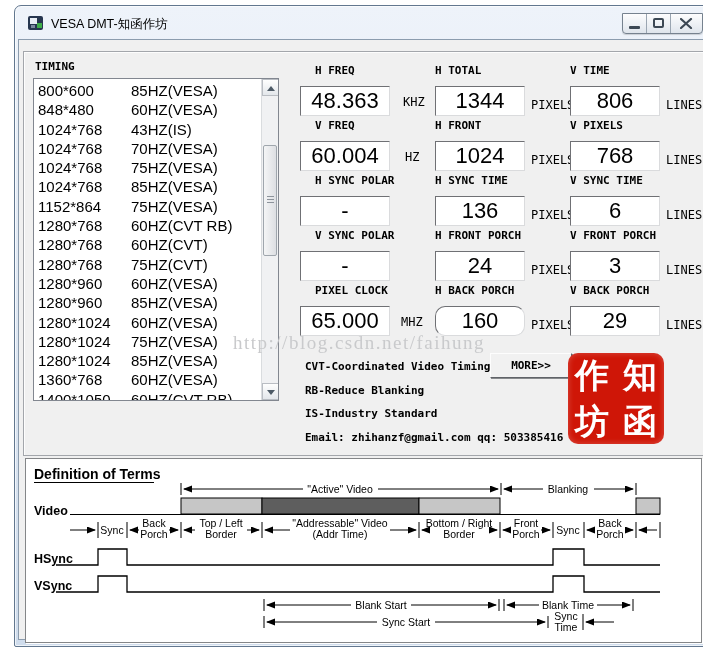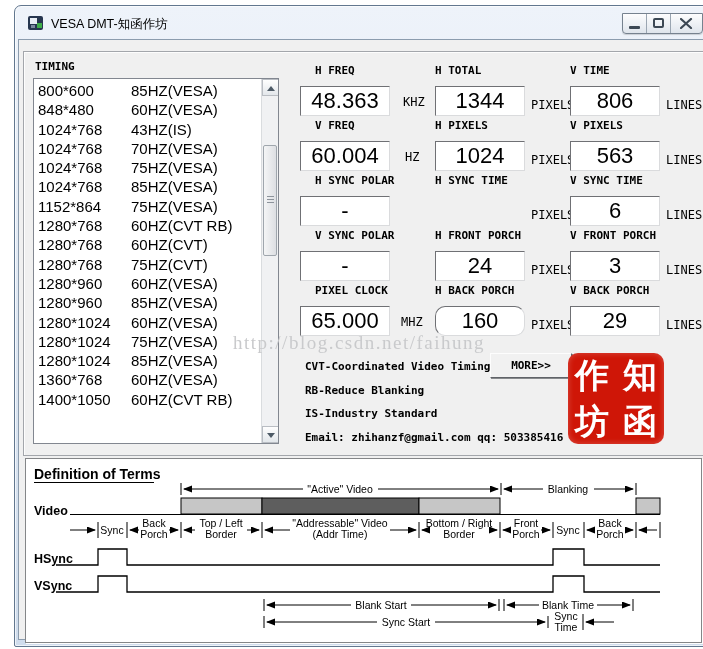--- a/index.html
+++ b/index.html
@@ -26,21 +26,21 @@
   .client{position:absolute;left:3px;top:33px;width:687px;height:601px;background:#f0f0f0;border:1px solid #8b9cae;box-sizing:border-box;}
 
   
   .rlabel{position:absolute;font-family:"DejaVu Sans Mono",monospace;font-weight:bold;font-size:11px;color:#000;white-space:pre;line-height:13px;}
   .runit{position:absolute;font-family:"DejaVu Sans Mono",monospace;font-weight:normal;font-size:12px;color:#000;white-space:pre;}
 
   .group-panel{position:absolute;left:8px;top:45px;width:679px;height:403px;
     border:1px solid #a3a6ab;box-shadow:inset 1px 1px 0 #fdfdfd;background:#f0f0f0;}
 
   
-  .listbox{position:absolute;left:18px;top:72px;width:246px;height:366px;background:#fff;
+  .listbox{position:absolute;left:18px;top:72px;width:246px;height:323px;background:#fff;
     border:1px solid #828790;box-sizing:border-box;overflow:hidden;}
   .listitems{position:absolute;left:0;top:2px;width:227px;}
   .li{height:19.3px;line-height:19.3px;font-size:15px;padding-left:4px;color:#000;white-space:pre;overflow:hidden;}
   .li .res{display:inline-block;min-width:93px;}
   .li.sel{background:#3399ff;color:#fff;}
   .scroll{position:absolute;right:0;top:0;width:17px;height:100%;background:#f0f1f3;border-left:1px solid #d9dcdf;box-sizing:border-box;}
   .sbtn{position:absolute;left:0;width:17px;height:17px;background:linear-gradient(#fefefe,#e3e7eb);
     border:1px solid #b9bdc3;box-sizing:border-box;}
   .sbtn.up{top:0;}
   .sbtn.down{bottom:0;}
@@ -147,37 +147,38 @@
   <div class="fbox" style="left:285px;top:190px;">-</div>
   <div class="rlabel" style="left:300px;top:223px;">V SYNC POLAR</div>
   <div class="fbox" style="left:285px;top:245px;">-</div>
   <div class="rlabel" style="left:300px;top:278px;">PIXEL CLOCK</div>
   <div class="fbox" style="left:285px;top:300px;">65.000</div>
   <div class="runit" style="left:386px;top:309px;">MHZ</div>
 
   <div class="rlabel" style="left:420px;top:58px;">H TOTAL</div>
   <div class="fbox" style="left:420px;top:80px;">1344</div>
   <div class="runit" style="left:516px;top:92px;">PIXELS</div>
-  <div class="rlabel" style="left:420px;top:113px;">H PIXELS</div>
+  <div class="rlabel" style="left:420px;top:113px;">H FRONT</div>
   <div class="fbox" style="left:420px;top:135px;">1024</div>
   <div class="runit" style="left:516px;top:147px;">PIXELS</div>
   <div class="rlabel" style="left:420px;top:168px;text-align:center;">H SYNC TIME</div>
+  <div class="fbox" style="left:420px;top:190px;">136</div>
   <div class="runit" style="left:516px;top:202px;">PIXELS</div>
   <div class="rlabel" style="left:420px;top:223px;">H FRONT PORCH</div>
   <div class="fbox" style="left:420px;top:245px;">24</div>
   <div class="runit" style="left:516px;top:257px;">PIXELS</div>
   <div class="rlabel" style="left:420px;top:278px;">H BACK PORCH</div>
   <div class="fbox" style="left:420px;top:300px;border-radius:10px;">160</div>
   <div class="runit" style="left:516px;top:312px;">PIXELS</div>
 
   <div class="rlabel" style="left:555px;top:58px;">V TIME</div>
   <div class="fbox" style="left:555px;top:80px;">806</div>
   <div class="runit" style="left:651px;top:92px;">LINES</div>
   <div class="rlabel" style="left:555px;top:113px;">V PIXELS</div>
-  <div class="fbox" style="left:555px;top:135px;">563</div>
+  <div class="fbox" style="left:555px;top:135px;">768</div>
   <div class="runit" style="left:651px;top:147px;">LINES</div>
   <div class="rlabel" style="left:555px;top:168px;">V SYNC TIME</div>
   <div class="fbox" style="left:555px;top:190px;">6</div>
   <div class="runit" style="left:651px;top:202px;">LINES</div>
   <div class="rlabel" style="left:555px;top:223px;">V FRONT PORCH</div>
   <div class="fbox" style="left:555px;top:245px;">3</div>
   <div class="runit" style="left:651px;top:257px;">LINES</div>
   <div class="rlabel" style="left:555px;top:278px;">V BACK PORCH</div>
   <div class="fbox" style="left:555px;top:300px;">29</div>
   <div class="runit" style="left:651px;top:312px;">LINES</div>

